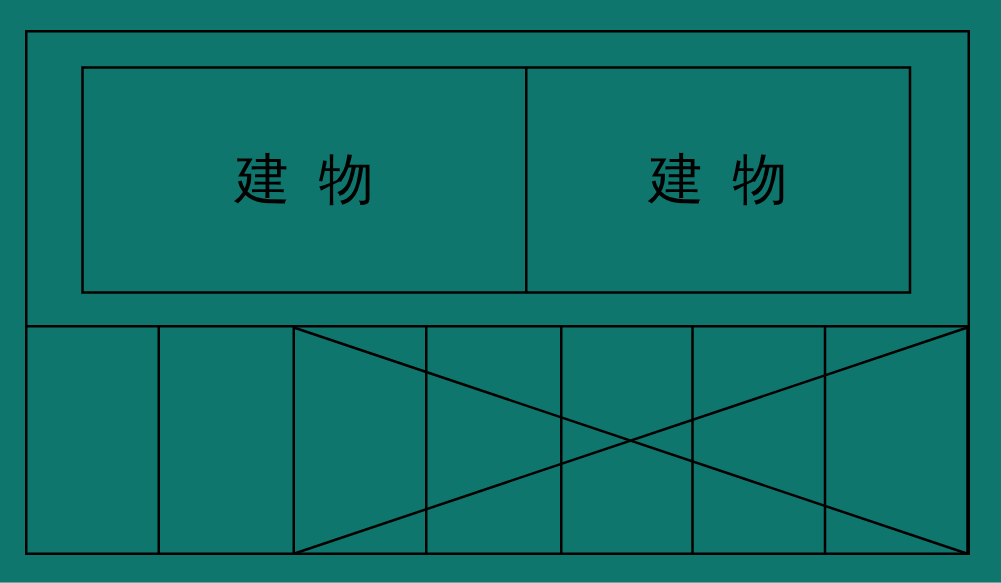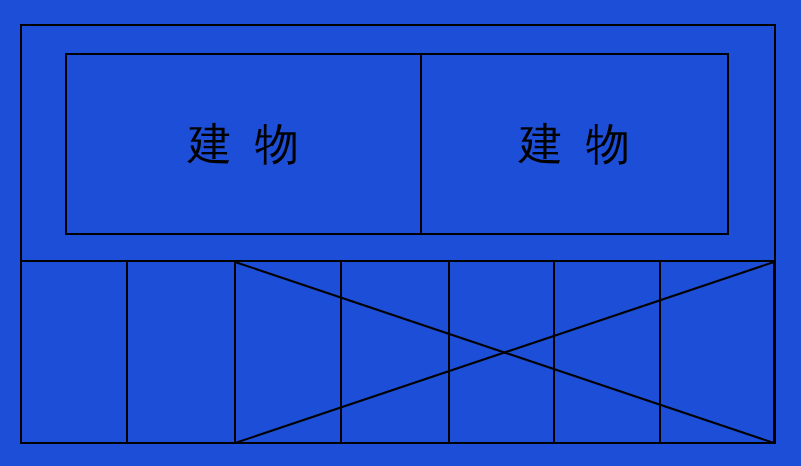--- a/index.html
+++ b/index.html
@@ -10,21 +10,21 @@
   body {
     width: 801px;
     height: 466px;
     font-family: "Liberation Sans", sans-serif;
     overflow: hidden;
   }
   #canvas {
     position: relative;
     width: 801px;
     height: 466px;
-    background: #1d4ed8;
+    background: #0f766e;
   }
   #drawing-svg {
     position: absolute;
     left: 0;
     top: 0;
     width: 801px;
     height: 466px;
   }
   .label-layer {
     position: absolute;

